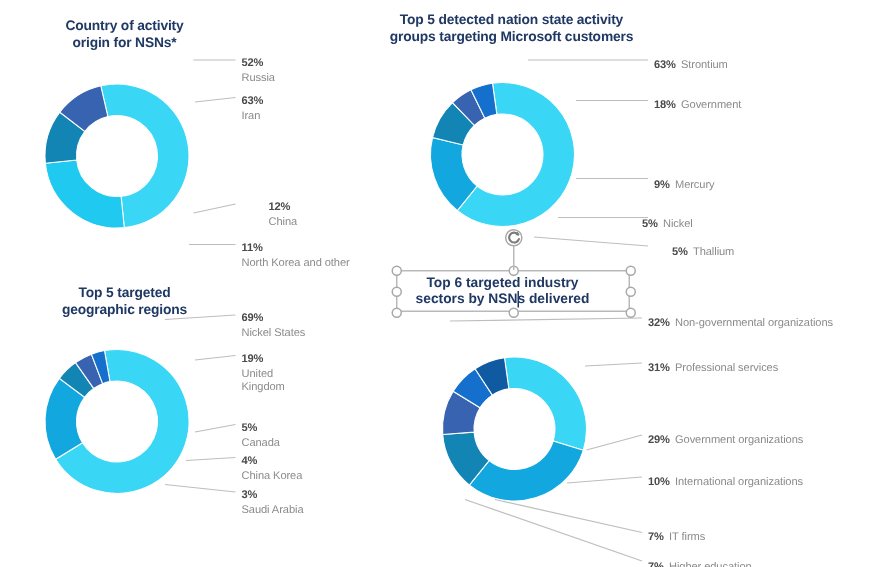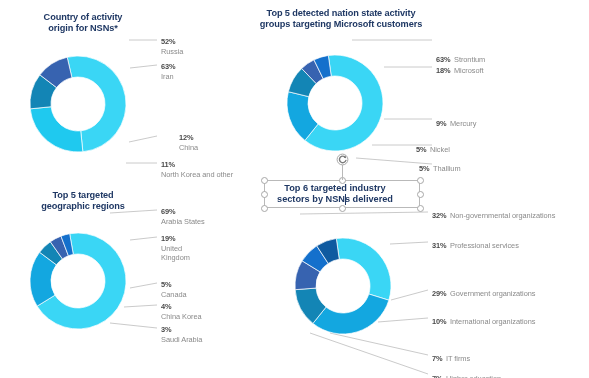--- a/index.html
+++ b/index.html
@@ -158,44 +158,44 @@
           <path d="M 19.923017054505895 87.40822231671075 A 48 48 0 0 1 3.345871972229787 38.71317857107567
           L 23.757052984379254 43.651162946230066 A 27 27 0 0 0 33.08169709315956 71.0421250531498 Z" fill="#13a7e0" stroke="#ffffff" stroke-width="0.7"></path>
           <path d="M 3.345871972229787 38.71317857107567 A 48 48 0 0 1 16.656398217968118 15.471689583744762
           L 31.244223997607065 30.577825390856425 A 27 27 0 0 0 23.757052984379254 43.651162946230066 Z" fill="#1385b5" stroke="#ffffff" stroke-width="0.7"></path>
           <path d="M 16.656398217968118 15.471689583744762 A 48 48 0 0 1 28.95818495412427 6.857885777639993
           L 38.1639790366949 25.732560749922495 A 27 27 0 0 0 31.244223997607065 30.577825390856425 Z" fill="#3763b0" stroke="#ffffff" stroke-width="0.7"></path>
           <path d="M 28.95818495412427 6.857885777639993 A 48 48 0 0 1 43.319691153916885 2.467132700404619
           L 46.242326274078245 23.2627621439776 A 27 27 0 0 0 38.1639790366949 25.732560749922495 Z" fill="#1470cc" stroke="#ffffff" stroke-width="0.7"></path>
         </svg>
       </div>
-      <div class="legend-item legend-inline" style="left: 436px; top: 36px; margin-top: 16px;"><span class="legend-pct">63%</span><span class="legend-lbl">Strontium</span></div>
-      <div class="legend-item legend-inline" style="left: 436px; top: 63px;"><span class="legend-pct">18%</span><span class="legend-lbl">Microsoft</span></div>
+      <div class="legend-item legend-inline" style="left: 436px; top: 36px;"><span class="legend-pct">63%</span><span class="legend-lbl">Strontium</span></div>
+      <div class="legend-item legend-inline" style="left: 436px; top: 63px;"><span class="legend-pct">18%</span><span class="legend-lbl">Government</span></div>
       <div class="legend-item legend-inline" style="left: 436px; top: 116px;"><span class="legend-pct">9%</span><span class="legend-lbl">Mercury</span></div>
-      <div class="legend-item legend-inline" style="left: 416px; top: 142px;"><span class="legend-pct">5%</span><span class="legend-lbl">Nickel</span></div>
-      <div class="legend-item legend-inline" style="left: 419px; top: 161px;"><span class="legend-pct">5%</span><span class="legend-lbl">Thallium</span></div>
+      <div class="legend-item legend-inline" style="left: 428px; top: 142px;"><span class="legend-pct">5%</span><span class="legend-lbl">Nickel</span></div>
+      <div class="legend-item legend-inline" style="left: 448px; top: 161px;"><span class="legend-pct">5%</span><span class="legend-lbl">Thallium</span></div>
       <div class="chart-title" style="left: 18px; top: 190px; width: 130px;">Top 5 targeted
 geographic regions</div>
       <div class="donut-wrap" style="left: 28px; top: 231px; width: 100px; height: 100px;">
         <svg class="donut-svg" width="100" height="100" viewBox="0 0 100 100">
           <path d="M 41.66488747198734 2.729227855414017 A 48 48 0 1 1 9.117107161133731 75.15132348656383
           L 27.00337277813772 64.14761946119215 A 27 27 0 1 0 45.311499202992884 23.410190668670385 Z" fill="#3ad6f5" stroke="#ffffff" stroke-width="0.7"></path>
           <path d="M 9.117107161133731 75.15132348656383 A 48 48 0 0 1 11.564894194460763 21.246867271251915
           L 28.380252984384178 33.8263628400792 A 27 27 0 0 0 27.00337277813772 64.14761946119215 Z" fill="#13a7e0" stroke="#ffffff" stroke-width="0.7"></path>
           <path d="M 11.564894194460763 21.246867271251915 A 48 48 0 0 1 22.331248823849883 10.77704487991386
           L 34.43632746341556 27.937087744951548 A 27 27 0 0 0 28.380252984384178 33.8263628400792 Z" fill="#1385b5" stroke="#ffffff" stroke-width="0.7"></path>
           <path d="M 22.331248823849883 10.77704487991386 A 48 48 0 0 1 32.95486580440935 5.128367532991334
           L 40.41211201498026 24.759706737307624 A 27 27 0 0 0 34.43632746341556 27.937087744951548 Z" fill="#3763b0" stroke="#ffffff" stroke-width="0.7"></path>
           <path d="M 32.95486580440935 5.128367532991334 A 48 48 0 0 1 41.6648874719873 2.729227855414024
           L 45.311499202992856 23.410190668670385 A 27 27 0 0 0 40.41211201498026 24.759706737307624 Z" fill="#1470cc" stroke="#ffffff" stroke-width="0.7"></path>
         </svg>
       </div>
       <div class="legend-item legend-stack" style="left: 161px; top: 207px;">
         <span class="legend-pct">69%</span>
-        <span class="legend-lbl">Arabia States</span>
+        <span class="legend-lbl">Nickel States</span>
       </div>
       <div class="legend-item legend-stack" style="left: 161px; top: 234px;">
         <span class="legend-pct">19%</span>
         <span class="legend-lbl">United
 Kingdom</span>
       </div>
       <div class="legend-item legend-stack" style="left: 161px; top: 280px;">
         <span class="legend-pct">5%</span>
         <span class="legend-lbl">Canada</span>
       </div>

